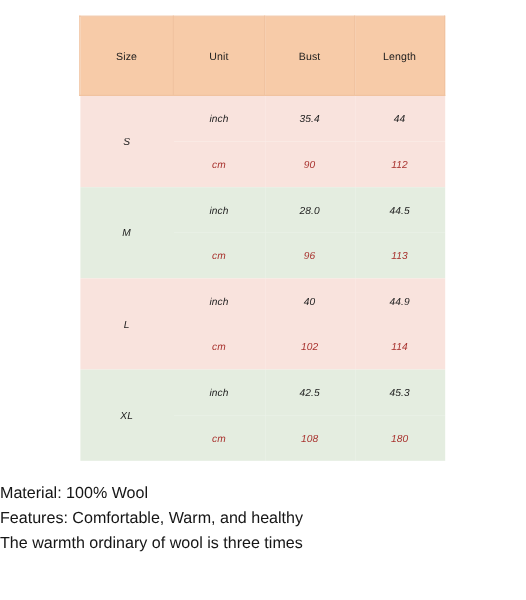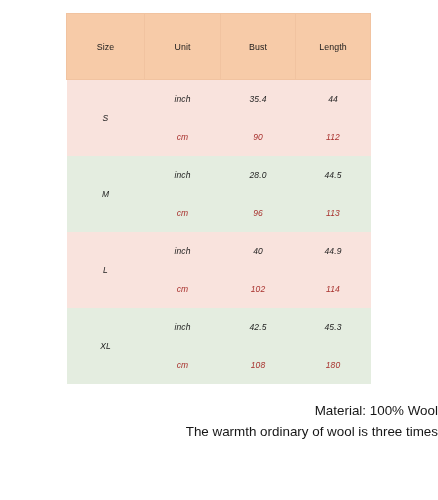--- a/index.html
+++ b/index.html
@@ -101,21 +101,21 @@
   tr.cm-row td.val-cell {
     color: #a8322e;
   }
 
   
   .desc {
     position: absolute;
     left: 0;
     top: 400px;
     width: 438px;
-    text-align: right;
+    text-align: left;
   }
   .desc-line {
     font-size: 13.4px;
     color: #161616;
     line-height: 21px;
     white-space: nowrap;
   }
 </style>
 </head>
 <body>
@@ -187,16 +187,17 @@
           <td class="val-cell">108</td>
           <td class="val-cell">180</td>
         </tr>
 
       </tbody>
     </table>
   </div>
 
   <div class="desc">
     <div class="desc-line">Material: 100% Wool</div>
+    <div class="desc-line">Features: Comfortable, Warm, and healthy</div>
     <div class="desc-line">The warmth ordinary of wool is three times</div>
   </div>
 
 </div>
 
 </body></html>

